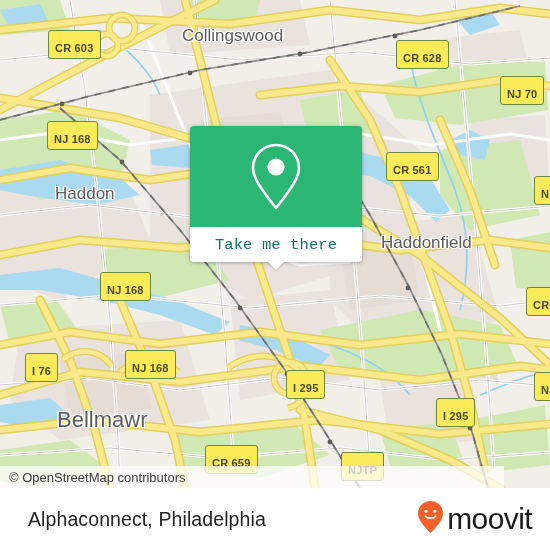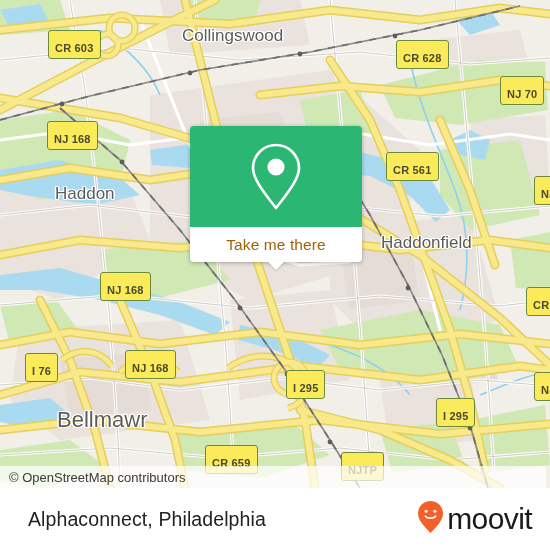--- a/index.html
+++ b/index.html
@@ -82,21 +82,21 @@
     white-space: nowrap;
     letter-spacing: .2px;
     box-sizing: border-box;
   }
 
   
   .attribution {
     position: absolute;
     left: 0;
     top: 466px;
-    width: 546px;
+    width: 504px;
     height: 22px;
     background: rgba(255,255,255,0.72);
     display: flex;
     align-items: center;
   }
   .attribution-text {
     margin-left: 9px;
     font-family: "Liberation Sans", sans-serif;
     font-size: 13px;
     color: #3a3a3a;
@@ -126,23 +126,23 @@
   .popup-footer {
     position: relative;
     height: 35px;
     background: #ffffff;
     border-radius: 0 0 4px 4px;
     display: flex;
     align-items: center;
     justify-content: center;
   }
   .popup-footer-label {
-    font-family: Liberation Sans, sans-serif;
+    font-family: Liberation Mono, monospace;
     font-size: 15.5px;
-    color: #a16207;
+    color: #0f766e;
     letter-spacing: .1px;
     white-space: nowrap;
   }
   .popup-pointer {
     position: absolute;
     left: 50%;
     bottom: -8px;
     margin-left: -9px;
     width: 0; height: 0;
     border-left: 9px solid transparent;

